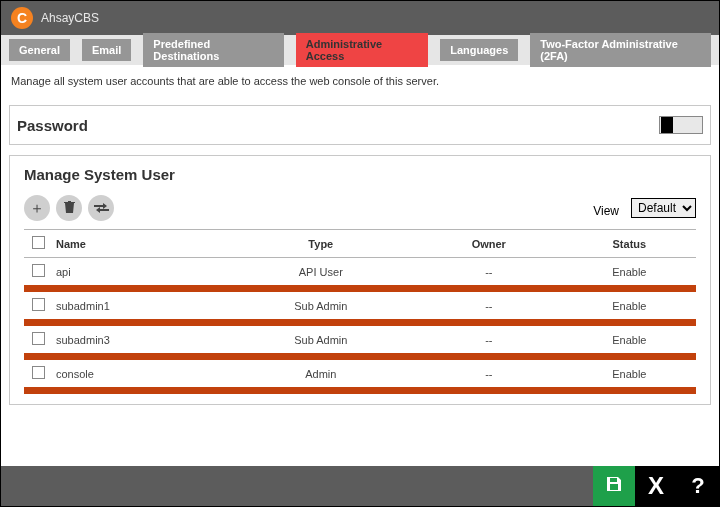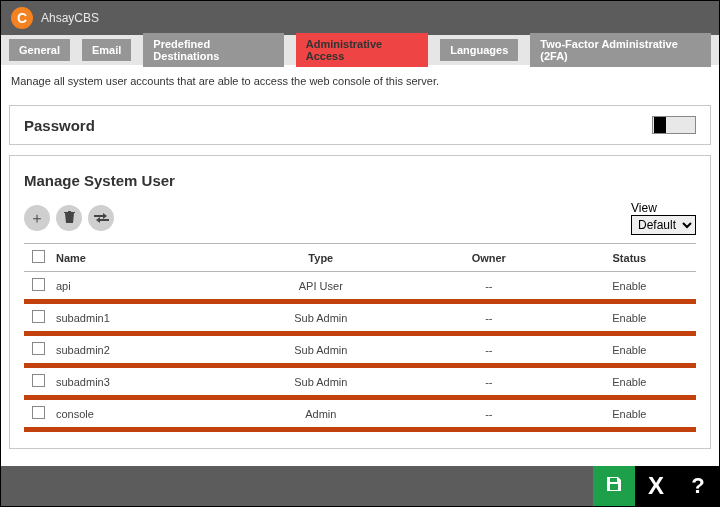--- a/index.html
+++ b/index.html
@@ -5,35 +5,35 @@
 * { box-sizing: border-box; margin: 0; padding: 0; }
 body { font-family: Arial, sans-serif; font-size: 12px; background: #fff; width: 720px; height: 507px; overflow: hidden; display: flex; flex-direction: column; border: 1px solid #000; }
 .header { background: #5c5c5c; color: #fff; height: 34px; display: flex; align-items: center; padding: 0 10px; }
 .logo { width: 22px; height: 22px; background: #f58220; border-radius: 50%; display: flex; align-items: center; justify-content: center; color: #fff; font-weight: bold; font-size: 14px; margin-right: 8px; }
 .header-title { font-size: 12px; color: #e8e8e8; }
 .tabs { background: #e6e6e6; height: 30px; display: flex; align-items: center; padding: 0 8px; gap: 12px; }
 .tab { background: #969696; color: #fff; font-weight: bold; font-size: 11px; padding: 5px 10px; cursor: pointer; }
 .tab.active { background: #ef4444; color: #333; }
 .description { padding: 10px 10px 18px 10px; font-size: 11px; color: #333; }
 .section { margin: 0 8px 10px 8px; border: 1px solid #c8c8c8; }
-.password-section { display: flex; align-items: center; justify-content: space-between; padding: 10px 14px; }
+.password-section { display: flex; align-items: center; justify-content: space-between; padding: 10px 7px; }
 .password-label { font-size: 15px; font-weight: bold; color: #333; }
 .toggle { width: 44px; height: 18px; border: 1px solid #888; background: #e8e8e8; position: relative; }
 .toggle-knob { width: 12px; height: 16px; background: #000; position: absolute; left: 1px; top: 0px; }
-.manage-section { padding: 16px 14px; }
+.manage-section { padding: 10px 14px; }
 .manage-title { font-size: 15px; font-weight: bold; color: #333; margin-bottom: 12px; }
 .toolbar-row { display: flex; align-items: center; justify-content: space-between; margin-bottom: 8px; }
 .icon-group { display: flex; gap: 6px; }
 .circle-btn { width: 26px; height: 26px; border-radius: 50%; background: #cfcfcf; display: flex; align-items: center; justify-content: center; cursor: pointer; color: #444; font-size: 15px; }
-.view-group { display: flex; align-items: flex-start; gap: 0; flex-direction: column; }
+.view-group { display: flex; align-items: flex-end; gap: 12px; }
 .view-select { font-size: 12px; border: 1px solid #000; padding: 1px 2px; }
 table { width: 100%; border-collapse: collapse; font-size: 11px; }
 thead th { text-align: left; font-weight: bold; border-top: 1px solid #b5b5b5; border-bottom: 1px solid #b5b5b5; padding: 6px 4px; color: #333; }
 thead th.center, tbody td.center { text-align: center; }
-tbody td { border-bottom: 5px solid #c2410c; padding: 6px 4px; color: #444; margin-left: 34px; }
+tbody td { border-bottom: 7px solid #c2410c; padding: 6px 4px; color: #444; margin-left: 34px; }
 tbody td.checkbox-cell, thead th.checkbox-cell { width: 28px; text-align: center; }
 .chk { width: 13px; height: 13px; border: 1px solid #888; display: inline-block; background: #fff; }
 .main-fill { flex: 1; }
 .footer { background: #5c5c5c; height: 40px; display: flex; justify-content: flex-end; }
 .footer-btn { width: 42px; height: 40px; display: flex; align-items: center; justify-content: center; color: #fff; font-size: 20px; }
 .footer-btn.save { background: #1ea04a; }
 .footer-btn.close, .footer-btn.help { background: #000; }
 .save-icon { width: 18px; height: 18px; }
 </style>
 </head>
@@ -113,27 +113,20 @@
         </tr>
         <tr>
           <td class="checkbox-cell"><span class="chk"></span></td>
           <td>subadmin1</td>
           <td class="center">Sub Admin</td>
           <td class="center">--</td>
           <td class="center">Enable</td>
         </tr>
         <tr>
           <td class="checkbox-cell"><span class="chk"></span></td>
-          <td>subadmin2</td>
-          <td class="center">Sub Admin</td>
-          <td class="center">--</td>
-          <td class="center">Enable</td>
-        </tr>
-        <tr>
-          <td class="checkbox-cell"><span class="chk"></span></td>
           <td>subadmin3</td>
           <td class="center">Sub Admin</td>
           <td class="center">--</td>
           <td class="center">Enable</td>
         </tr>
         <tr>
           <td class="checkbox-cell"><span class="chk"></span></td>
           <td>console</td>
           <td class="center">Admin</td>
           <td class="center">--</td>

